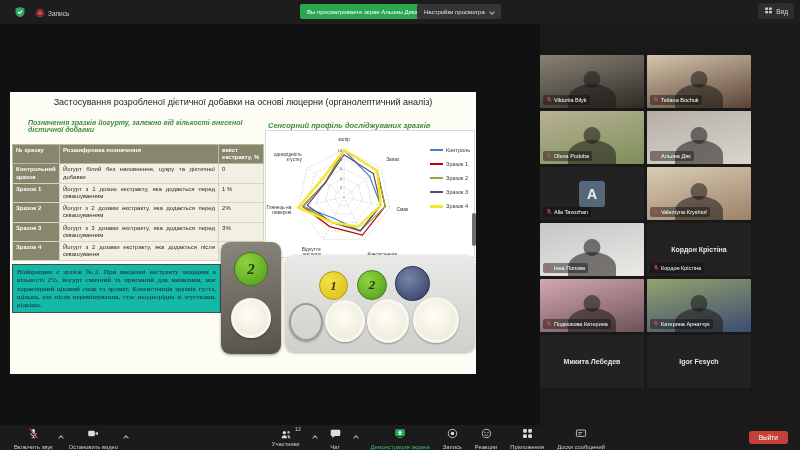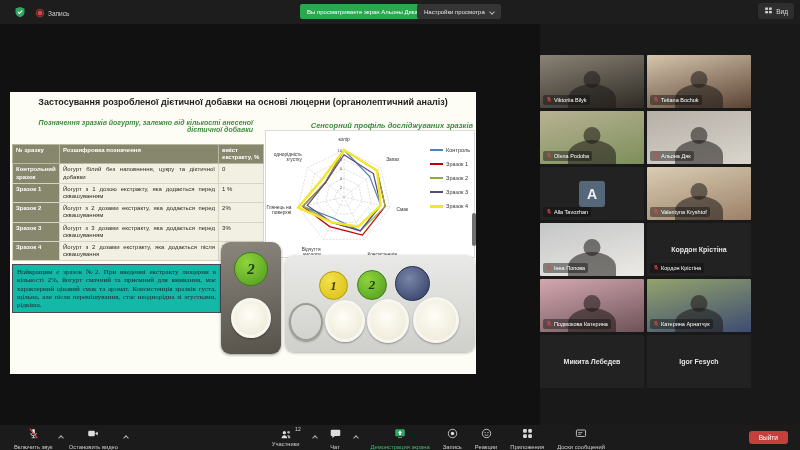--- a/index.html
+++ b/index.html
@@ -12,22 +12,22 @@
   display:flex;align-items:center;padding:0 7px;border-radius:2px;white-space:nowrap}
 .view-settings{position:absolute;left:417px;top:4px;height:15px;background:#353535;color:#e4e4e4;font-size:6px;
   display:flex;align-items:center;gap:5px;padding:0 7px;border-radius:2px;border:none;white-space:nowrap}
 .view-btn{position:absolute;right:6px;top:3px;height:16px;background:#2e2e2e;color:#d8d8d8;font-size:6.5px;
   display:flex;align-items:center;gap:3px;padding:0 6px;border-radius:3px;border:none}
 .chev{display:inline-block;width:4px;height:4px;border-left:1px solid #b5b5b5;border-top:1px solid #b5b5b5;transform:rotate(45deg)}
 .chev.down{transform:rotate(225deg)}
 
 .share-area{position:absolute;left:0;top:24px;width:540px;height:401px;background:#111}
 .slide{position:absolute;left:10px;top:68px;width:466px;height:282px;background:#fdfdf6;color:#222}
-.slide-title{position:absolute;left:4px;top:5px;width:458px;text-align:center;font-size:9px;font-weight:bold;color:#1c1c1c}
-.heading-green{position:absolute;font-size:7px;font-weight:bold;font-style:italic;color:#3c8a3f;text-align:right}
+.slide-title{position:absolute;left:4px;top:5px;width:458px;text-align:center;font-size:9px;font-weight:normal;color:#1c1c1c}
+.heading-green{position:absolute;font-size:7px;font-weight:bold;font-style:italic;color:#3c8a3f;text-align:left}
 .h-left{left:18px;top:27px;width:225px}
 .h-right{left:258px;top:29px;width:205px;font-size:7.5px}
 
 .samples-table{position:absolute;left:2px;top:52px;width:252px;border-collapse:collapse;font-size:6px;line-height:1.2}
 .samples-table th{background:#87876d;color:#fff;text-align:left;padding:2px 3px;border:1px solid #b9b9a2;font-size:6px;vertical-align:top}
 .samples-table td{background:#f1f0e2;color:#2c2c20;padding:2px 3px;border:1px solid #d6d5c2;vertical-align:top}
 .samples-table td.rowhead{background:#87876d;color:#fff;font-weight:bold}
 .samples-table td:nth-child(2){text-align:justify}
 .col-n{width:47px}.col-d{width:160px}.col-e{width:45px}
 

